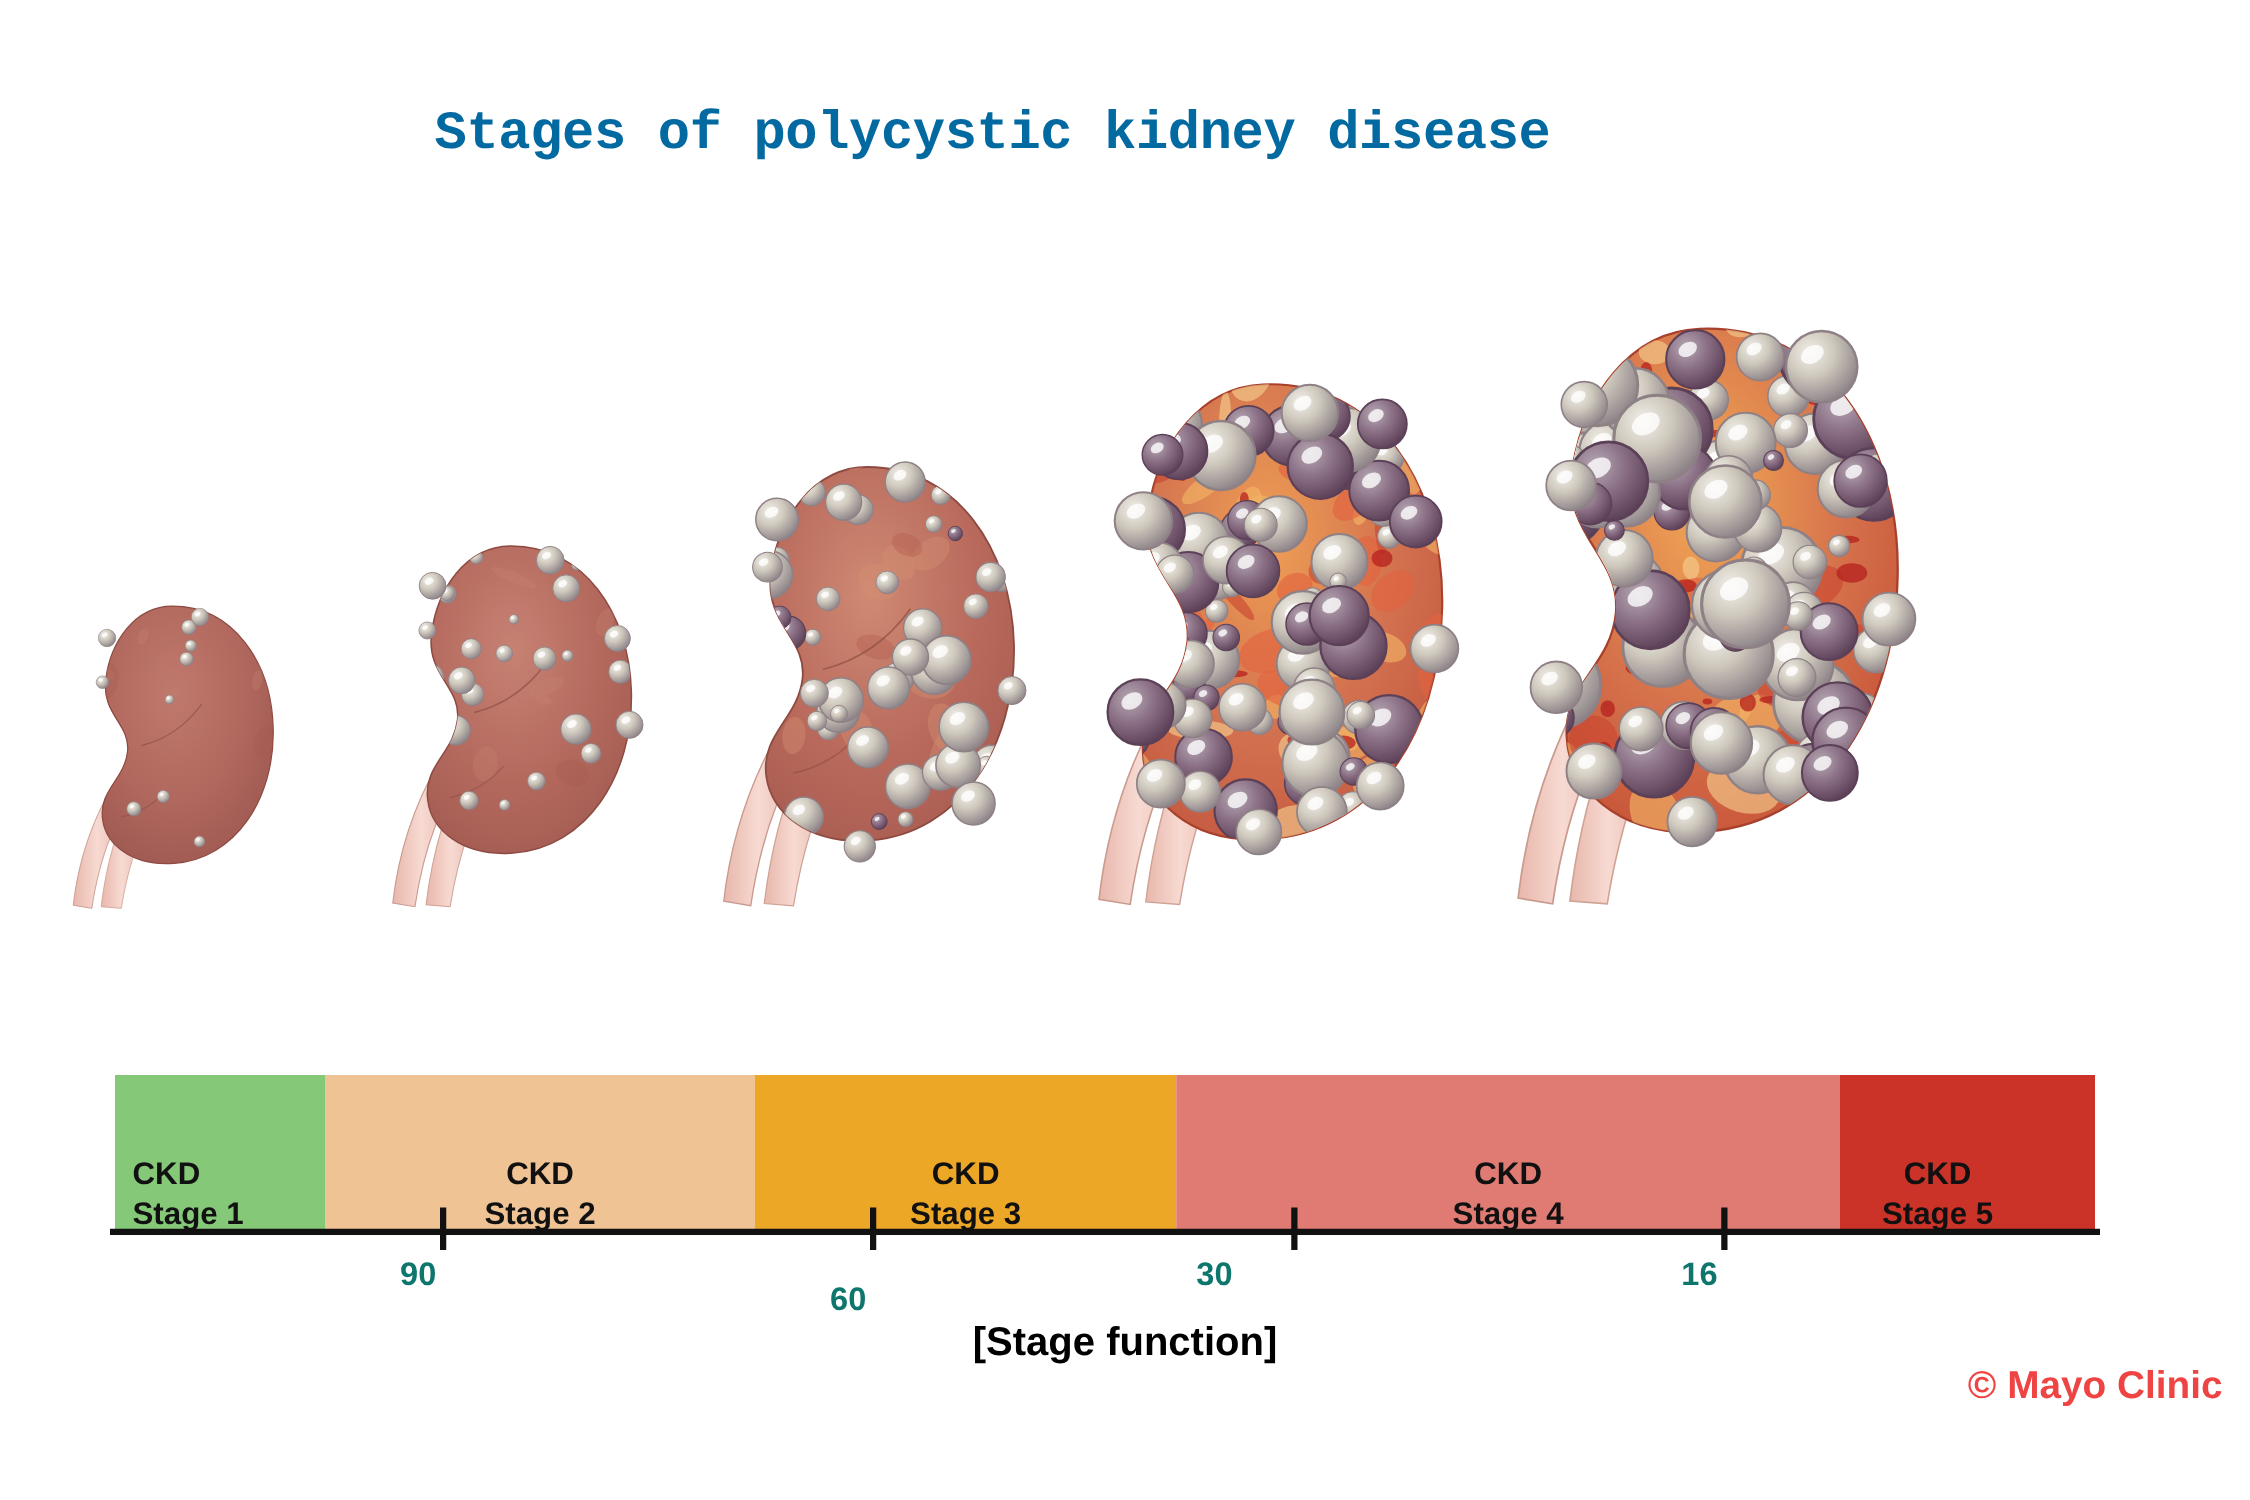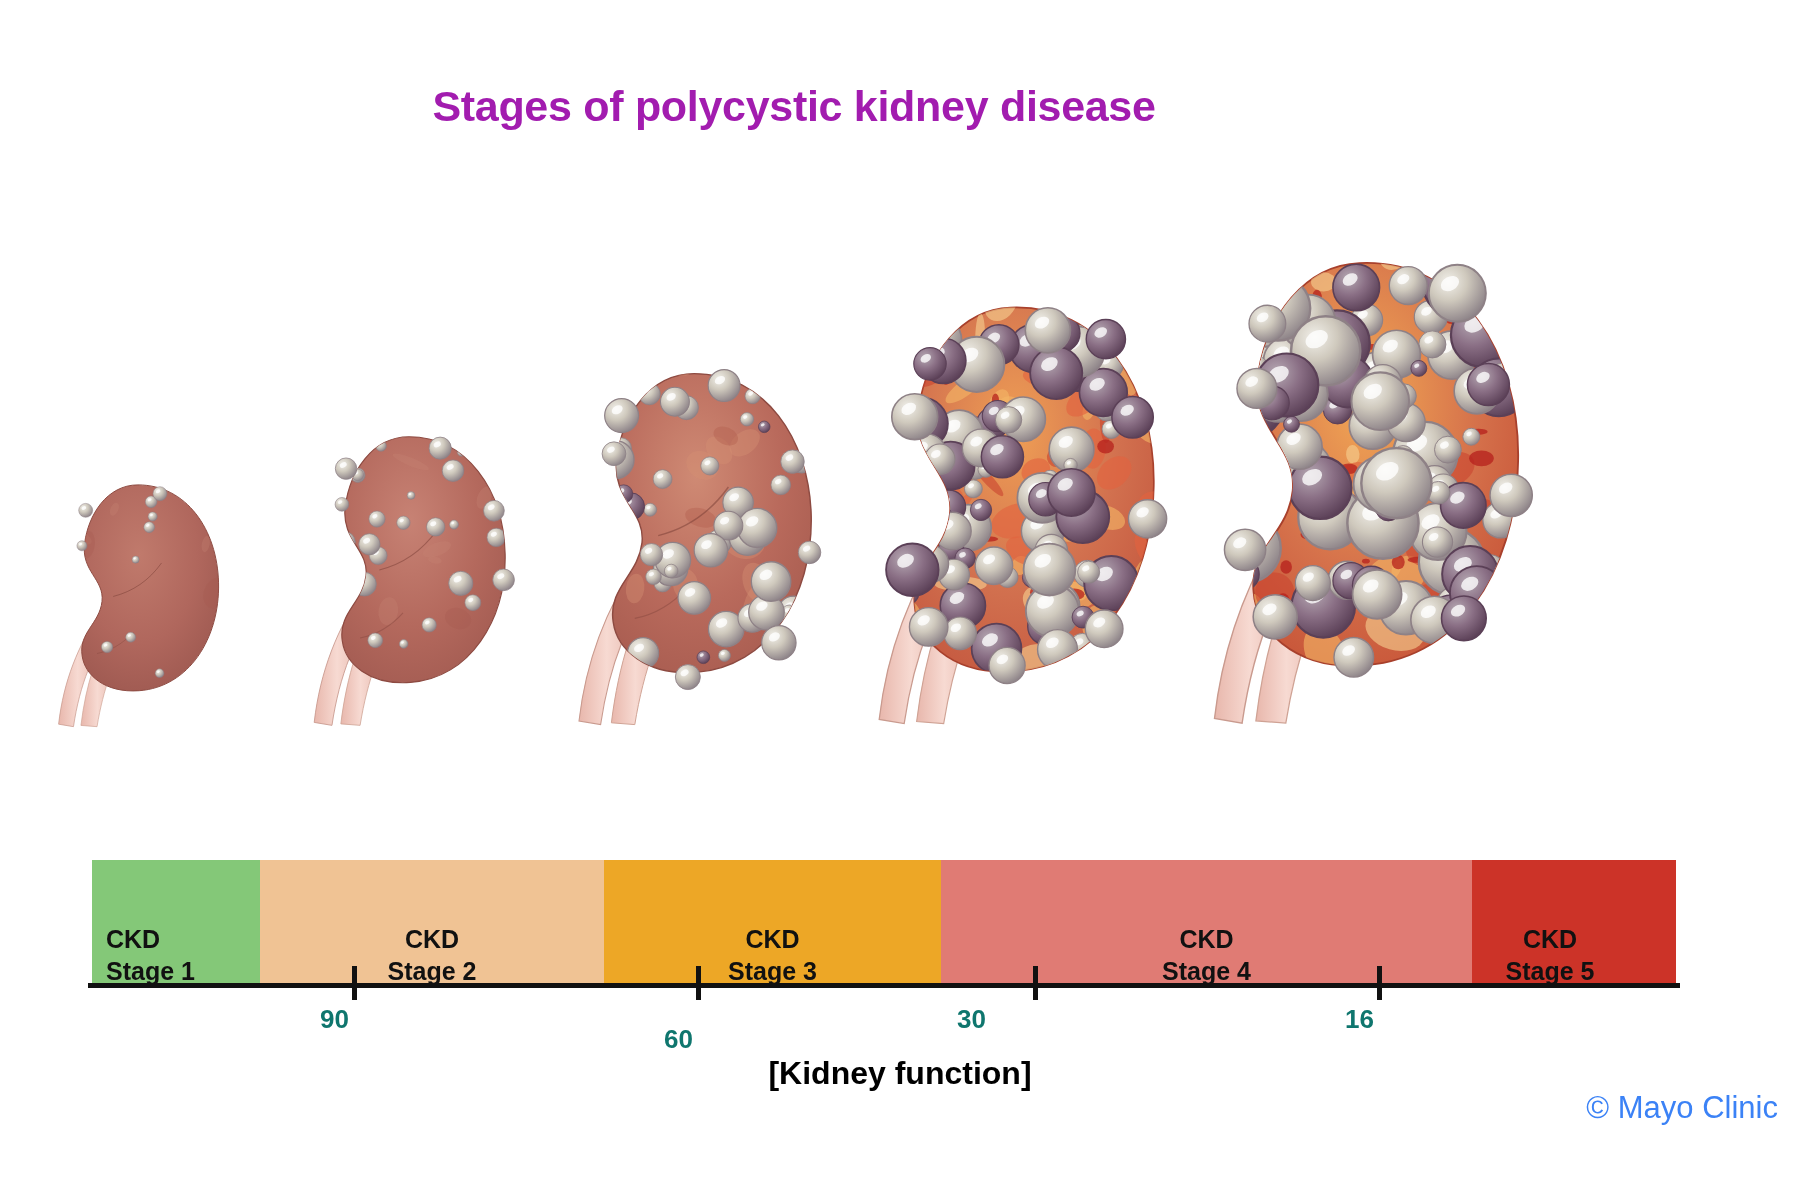--- a/index.html
+++ b/index.html
@@ -1,22 +1,22 @@
 <!DOCTYPE html>
 <html><head>
 <meta charset="utf-8">
 <style>
   html,body{margin:0;padding:0;background:#ffffff;}
   body{width:1800px;height:1200px;position:relative;overflow:hidden;
        font-family:"Liberation Sans",sans-serif;color:#111;}
 
   .title{
     position:absolute;left:0;top:82px;width:1588px;text-align:center;
-    font-size:43px;font-weight:bold;letter-spacing:-0.3px;color:#a21caf;
-    font-family:Liberation Sans, sans-serif;
+    font-size:43px;font-weight:bold;letter-spacing:-0.3px;color:#0369a1;
+    font-family:Liberation Mono, monospace;
   }
 
   
   .kidney-row{position:absolute;left:0;top:130px;width:1800px;height:600px;}
   .kidney{position:absolute;bottom:0;}
   .kidney svg{display:block;overflow:visible;}
 
   
   .barwrap{position:absolute;left:92px;top:860px;width:1584px;height:125px;}
   .seg{position:absolute;top:0;height:125px;box-sizing:border-box;}
@@ -40,21 +40,21 @@
   }
 
   .axistitle{
     position:absolute;left:0;top:1052px;width:1800px;text-align:center;
     font-size:32px;font-weight:bold;color:#000;line-height:1.32;
   }
   .axistitle sup{font-size:19px;vertical-align:super;line-height:0;}
 
   .copyright{
     position:absolute;right:22px;top:1090px;
-    font-size:31px;font-weight:normal;color:#3b82f6;
+    font-size:31px;font-weight:bold;color:#ef4444;
   }
 </style>
 </head>
 <body>
 
 <div class="title">Stages of polycystic kidney disease</div>
 
 <div class="kidney-row">
     <div class="kidney" style="left: 40px; width: 186px; height: 260.4px;">
       <svg viewBox="0 0 300 420" width="186" height="260.4">
@@ -1589,21 +1589,21 @@
     </div>
     <div class="seg s5" style="left: 1380px; width: 204px; background: rgb(204, 51, 40);">
       <div class="lbl">CKD
 Stage 5</div>
     </div>
   </div>
 
 <div class="axis"></div>
 
 <div class="axistitle">
-  <div>[Kidney function]</div>
+  <div>[Stage function]</div>
 </div>
 
 <div class="copyright">© Mayo Clinic</div>
 
 <div class="tick" style="left: 352px;"></div>
 <div class="ticklabel" style="left: 356px;">90</div>
 <div class="tick" style="left: 696px;"></div>
 <div class="ticklabel" style="left: 700px; margin-top: 20px;">60</div>
 <div class="tick" style="left: 1033px;"></div>
 <div class="ticklabel" style="left: 993px;">30</div>

